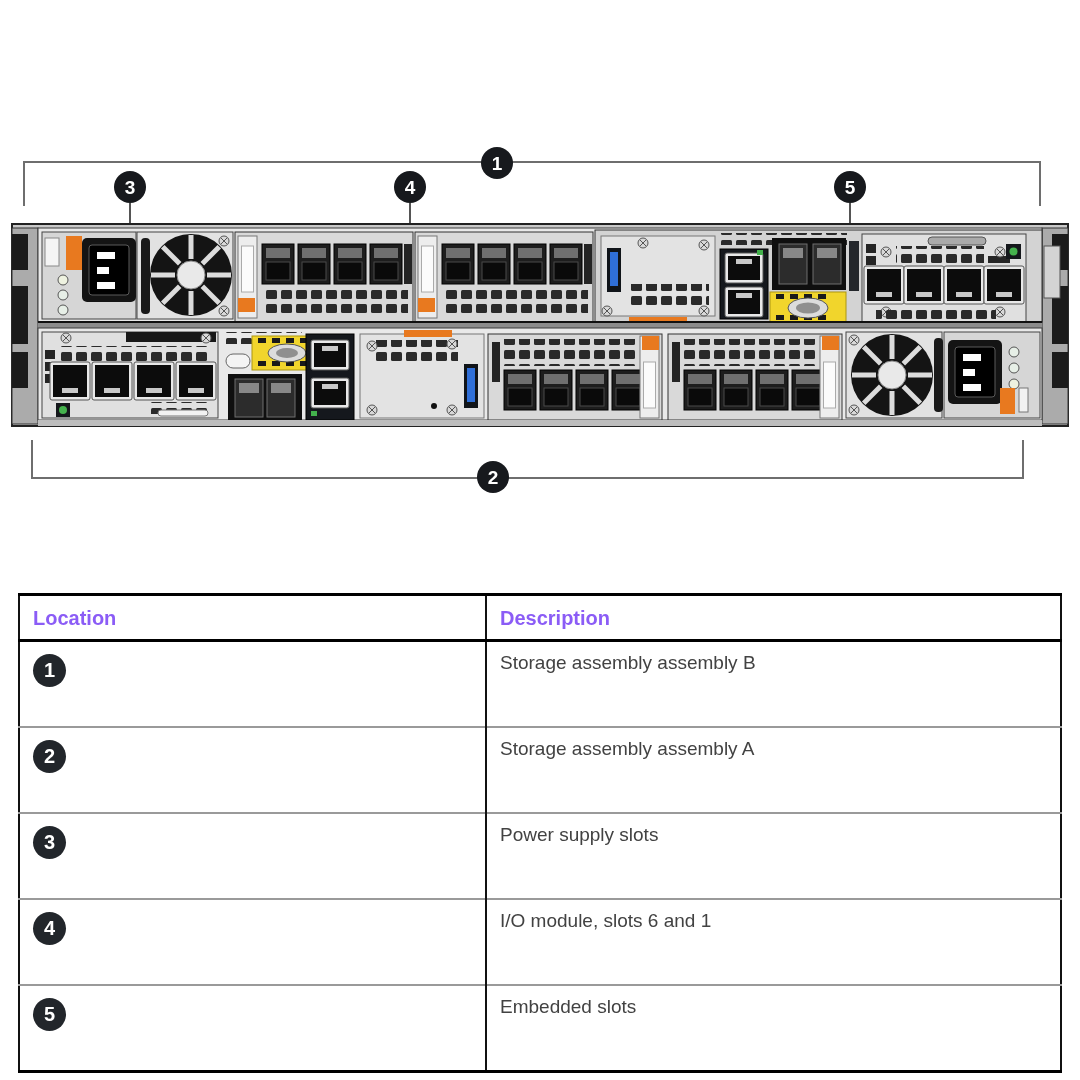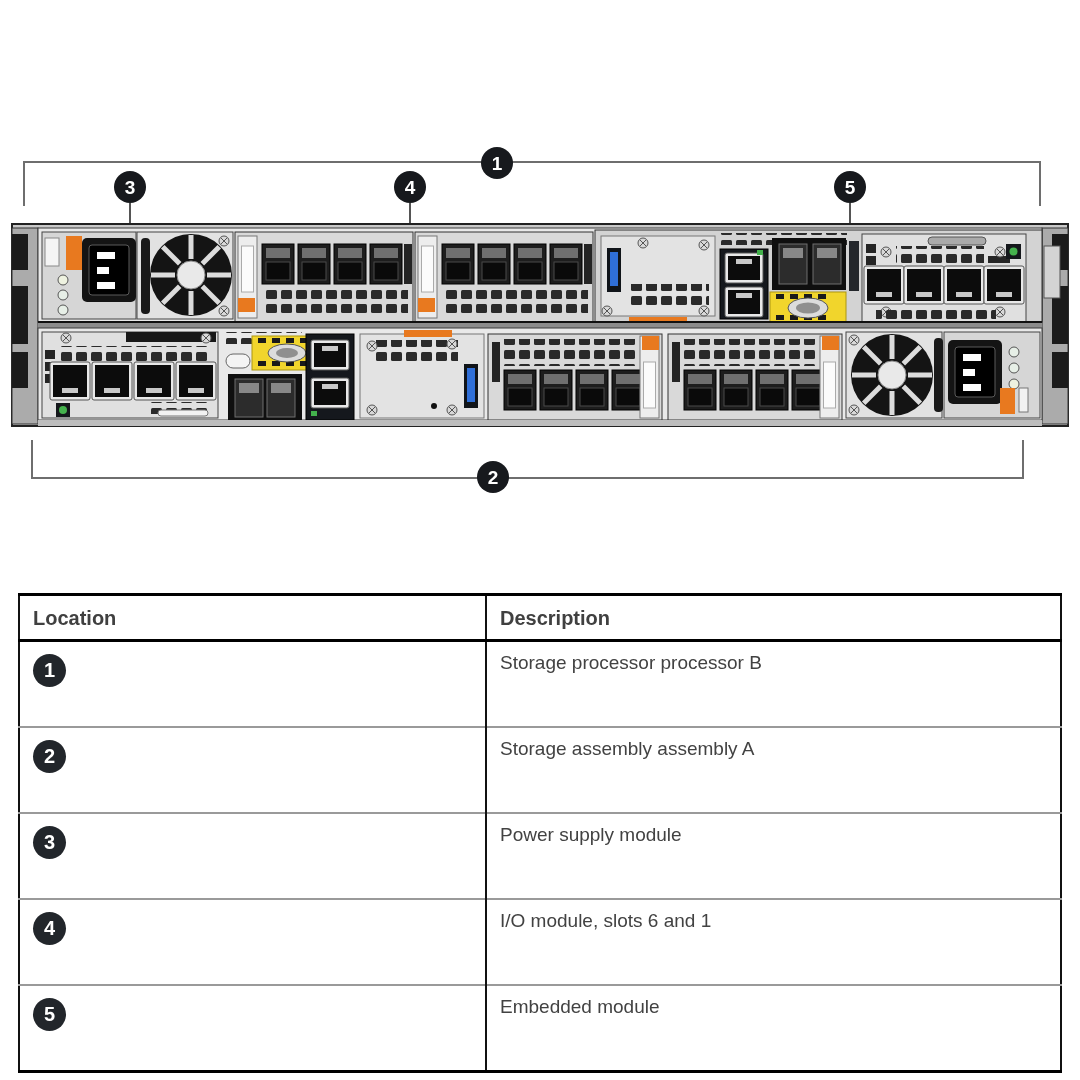--- a/index.html
+++ b/index.html
@@ -5,21 +5,21 @@
   html,body{margin:0;padding:0;background:#fff;}
   .page{position:relative;width:1080px;height:1080px;background:#ffffff;overflow:hidden;
         font-family:"Liberation Sans", sans-serif;}
   .diagram-wrap{position:absolute;left:0;top:0;width:1080px;height:560px;}
   svg{display:block;}
   svg text{font-family:"Liberation Sans", sans-serif;}
 
   
   table.legend{position:absolute;left:18px;top:593px;width:1044px;border-collapse:collapse;
                table-layout:fixed;border:2px solid #111;border-top:3px solid #000;border-bottom:3px solid #000;}
-  table.legend th{font-size:20px;font-weight:bold;color:#404040;text-align:left;
+  table.legend th{font-size:20px;font-weight:bold;color:#8b5cf6;text-align:left;
                   padding:11px 13px 9px 13px;border-bottom:3px solid #000;}
   table.legend th.loc, table.legend td.loc{border-right:2px solid #111;}
   table.legend td{height:64px;vertical-align:top;padding:10px 13px;font-size:19px;color:#424242;}
   table.legend tr.sep td{border-top:2px solid #9a9a9a;}
   .tbadge{width:33px;height:33px;border-radius:50%;background:#22262b;color:#fff;
           font-weight:bold;font-size:20px;display:flex;align-items:center;justify-content:center;
           margin-top:2px;}
 </style>
 </head>
 <body>
@@ -330,42 +330,42 @@
       <tr>
         <th class="loc">Location</th>
         <th>Description</th>
       </tr>
     </thead>
     <tbody>
       <tr>
         <td class="loc">
           <div class="tbadge">1</div>
         </td>
-        <td>Storage processor processor B</td>
+        <td>Storage assembly assembly B</td>
       </tr>
       <tr class="sep">
         <td class="loc">
           <div class="tbadge">2</div>
         </td>
         <td>Storage assembly assembly A</td>
       </tr>
       <tr class="sep">
         <td class="loc">
           <div class="tbadge">3</div>
         </td>
-        <td>Power supply module</td>
+        <td>Power supply slots</td>
       </tr>
       <tr class="sep">
         <td class="loc">
           <div class="tbadge">4</div>
         </td>
         <td>I/O module, slots 6 and 1</td>
       </tr>
       <tr class="sep">
         <td class="loc">
           <div class="tbadge">5</div>
         </td>
-        <td>Embedded module</td>
+        <td>Embedded slots</td>
       </tr>
     </tbody>
   </table>
 
 </div>
 
 </body></html>

